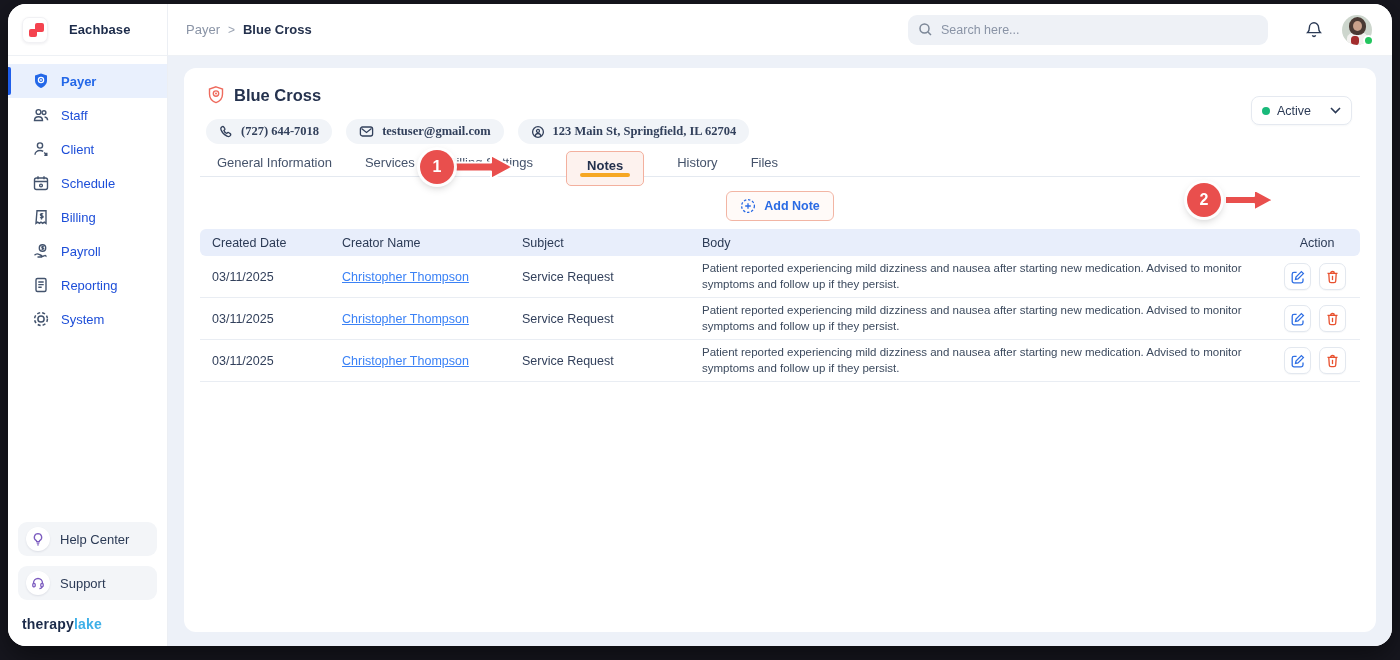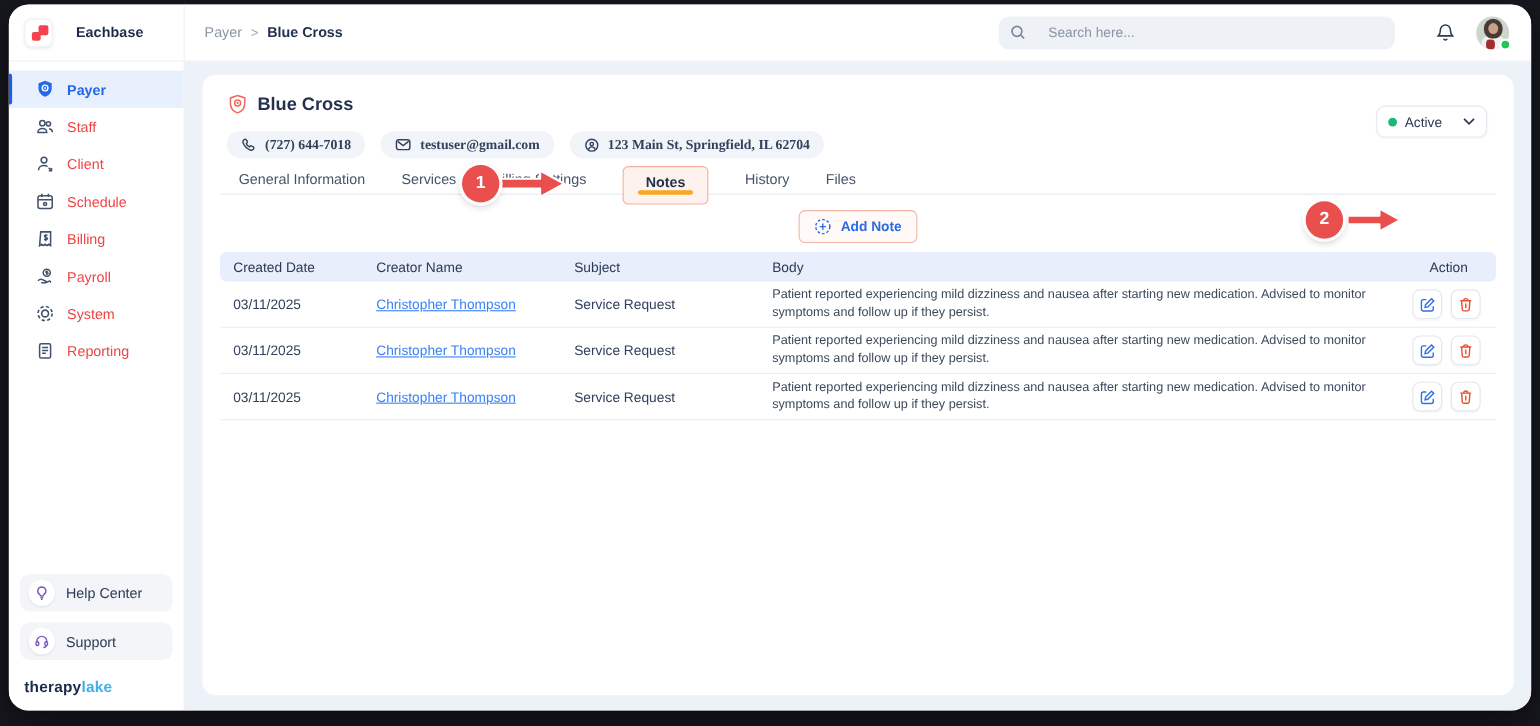--- a/index.html
+++ b/index.html
@@ -17,40 +17,40 @@
   }
   
   .sidebar{ width:160px; min-width:160px; background:#fff; border-right:1px solid #eceff4; display:flex; flex-direction:column; }
   .logo-row{ height:52px; display:flex; align-items:center; padding-left:14px; border-bottom:1px solid #eef1f5; }
   .logo-box{ width:26px; height:26px; border-radius:7px; border:1px solid #f1f1f4; box-shadow:0 1px 3px rgba(20,30,60,.08); display:flex; align-items:center; justify-content:center; position:relative; background:#fff;}
   .logo-sq1{ position:absolute; width:8px; height:8px; background:#f4434f; border-radius:2px; left:6px; top:11px;}
   .logo-sq2{ position:absolute; width:9px; height:9px; background:#f4434f; border-radius:2px; left:12px; top:5px;}
   .brand-name{ margin-left:21px; font-size:13px; font-weight:bold; color:#1c2b4a; letter-spacing:.1px;}
   .nav{ margin-top:8px; }
   .nav-item{ height:34px; display:flex; align-items:center; padding-left:24px; gap:11px; cursor:pointer; position:relative; }
-  .nav-item .lbl{ font-size:13px; color:#ef4444; }
+  .nav-item .lbl{ font-size:13px; color:#1d4ed8; }
   .nav-item svg{ stroke:#43536d; }
   .nav-item.active{ background:#e9f0fd; }
   .nav-item.active::before{ content:""; position:absolute; left:0; top:3px; bottom:3px; width:3px; background:#1f5eea; border-radius:0 2px 2px 0;}
   .nav-item.active .lbl{ color:#2468e8; font-weight:bold; }
   .side-spacer{ flex:1; }
   .side-btn{ margin:0 10px 10px 10px; height:34px; background:#f3f5f8; border-radius:9px; display:flex; align-items:center; padding-left:8px; gap:10px; cursor:pointer;}
   .side-btn .circ{ width:24px; height:24px; background:#fff; border-radius:50%; display:flex; align-items:center; justify-content:center; box-shadow:0 1px 2px rgba(30,40,80,.10);}
   .side-btn .lbl{ font-size:13px; font-weight:normal; color:#2b3a55; }
   .footer-brand{ padding:6px 0 14px 14px; font-size:14px; font-weight:bold; letter-spacing:.2px;}
   .footer-brand .p1{ color:#1c2b4a; } .footer-brand .p2{ color:#3eb0e8; }
   
   .main{ flex:1; display:flex; flex-direction:column; min-width:0;}
   .topbar{ height:52px; border-bottom:1px solid #eef1f5; background:#fff; display:flex; align-items:center; padding:0 20px 0 18px; }
   .breadcrumb{ display:flex; align-items:center; gap:8px; font-size:13px; }
   .bc-parent{ color:#8a94a6; cursor:pointer;}
   .bc-sep{ color:#9aa3b2; font-size:12px; }
   .bc-current{ color:#24314d; font-weight:bold; }
   .top-spacer{ flex:1; }
-  .searchbox{ width:360px; height:30px; background:#eef1f6; border-radius:9px; display:flex; align-items:center; padding:0 10px; gap:20px; }
+  .searchbox{ width:360px; height:30px; background:#eef1f6; border-radius:9px; display:flex; align-items:center; padding:0 10px; gap:8px; }
   .searchbox input{ border:none; outline:none; background:transparent; font-size:12.5px; color:#33415c; width:100%; font-family:inherit;}
   .searchbox input::placeholder{ color:#8a94a6; }
   .bell-wrap{ margin-left:36px; cursor:pointer; display:flex; align-items:center;}
   .avatar-wrap{ margin-left:18px; position:relative; width:30px; height:30px; cursor:pointer;}
   .avatar{ width:30px; height:30px; border-radius:50%; overflow:hidden; background:#cdd6cd; position:relative;}
   .avatar .hair{ position:absolute; left:7px; top:2px; width:17px; height:18px; background:#4a3a34; border-radius:50% 50% 45% 45%;}
   .avatar .face{ position:absolute; left:11px; top:6px; width:9px; height:10px; background:#c9a18b; border-radius:50%;}
   .avatar .shirt{ position:absolute; left:5px; top:17px; width:21px; height:14px; background:#f2f1ef; border-radius:45% 45% 0 0;}
   .avatar .patch{ position:absolute; left:9px; top:21px; width:8px; height:9px; background:#a32d2d; border-radius:40%;}
   .status-dot{ position:absolute; right:-2px; bottom:-1px; width:11px; height:11px; border-radius:50%; background:#22c55e; border:2px solid #fff;}
@@ -163,35 +163,35 @@
               <circle cx="10.5" cy="6" r="3.2"></circle>
               <path d="M10.5 4.3v3.4M11.6 4.8c-.3-.4-1.8-.5-1.8.4 0 .8 1.9.5 1.9 1.3 0 .9-1.6.8-2 .3"></path>
               <path d="M2.5 13.2c1.5-1.5 3.2-1.6 4.6-.8l2.2 1.1c.8.4.6 1.5-.4 1.5H5.5"></path>
               <path d="M9 15l3.6-1.3c1-.4 1.7.4 1.1 1.1"></path>
             </svg>
         </span>
         <span class="lbl">Payroll</span>
       </div>
       <div class="nav-item">
         <span style="display:flex">
+          <svg width="18" height="18" viewBox="0 0 18 18" fill="none" stroke-width="1.4">
+              <rect x="4" y="2.5" width="10" height="13" rx="1.5"></rect>
+              <path d="M6.3 6h5.4M6.3 8.6h5.4M6.3 11.2h3.4"></path>
+            </svg>
+        </span>
+        <span class="lbl">Reporting</span>
+      </div>
+      <div class="nav-item">
+        <span style="display:flex">
           <svg width="18" height="18" viewBox="0 0 18 18" fill="none" stroke-width="1.5">
               <circle cx="9" cy="9" r="6.4" stroke-dasharray="3 2.1"></circle>
               <circle cx="9" cy="9" r="3.1"></circle>
             </svg>
         </span>
         <span class="lbl">System</span>
-      </div>
-      <div class="nav-item">
-        <span style="display:flex">
-          <svg width="18" height="18" viewBox="0 0 18 18" fill="none" stroke-width="1.4">
-              <rect x="4" y="2.5" width="10" height="13" rx="1.5"></rect>
-              <path d="M6.3 6h5.4M6.3 8.6h5.4M6.3 11.2h3.4"></path>
-            </svg>
-        </span>
-        <span class="lbl">Reporting</span>
       </div>
     </div>
 
     <div class="side-spacer"></div>
 
     <div class="side-btn">
       <span class="circ">
         <svg width="14" height="14" viewBox="0 0 14 14" fill="none" stroke="#7c5cbf" stroke-width="1.3">
             <path d="M7 1.6a3.7 3.7 0 0 1 2 6.8c-.5.35-.7.8-.7 1.3H5.7c0-.5-.2-.95-.7-1.3A3.7 3.7 0 0 1 7 1.6z"></path>
             <path d="M5.7 11.2h2.6M6.2 12.8h1.6"></path>

